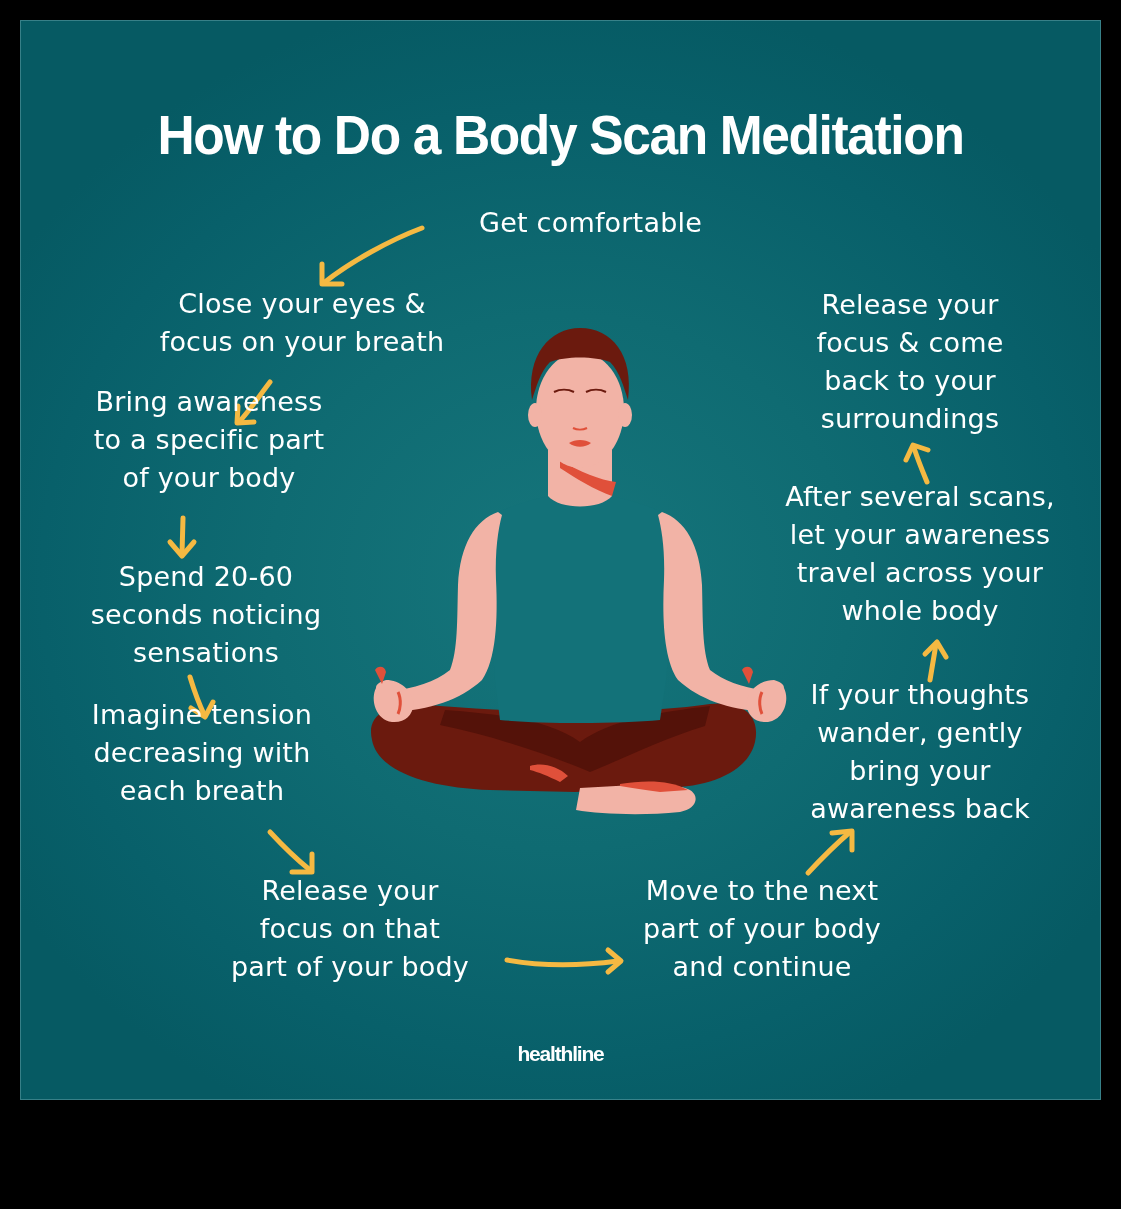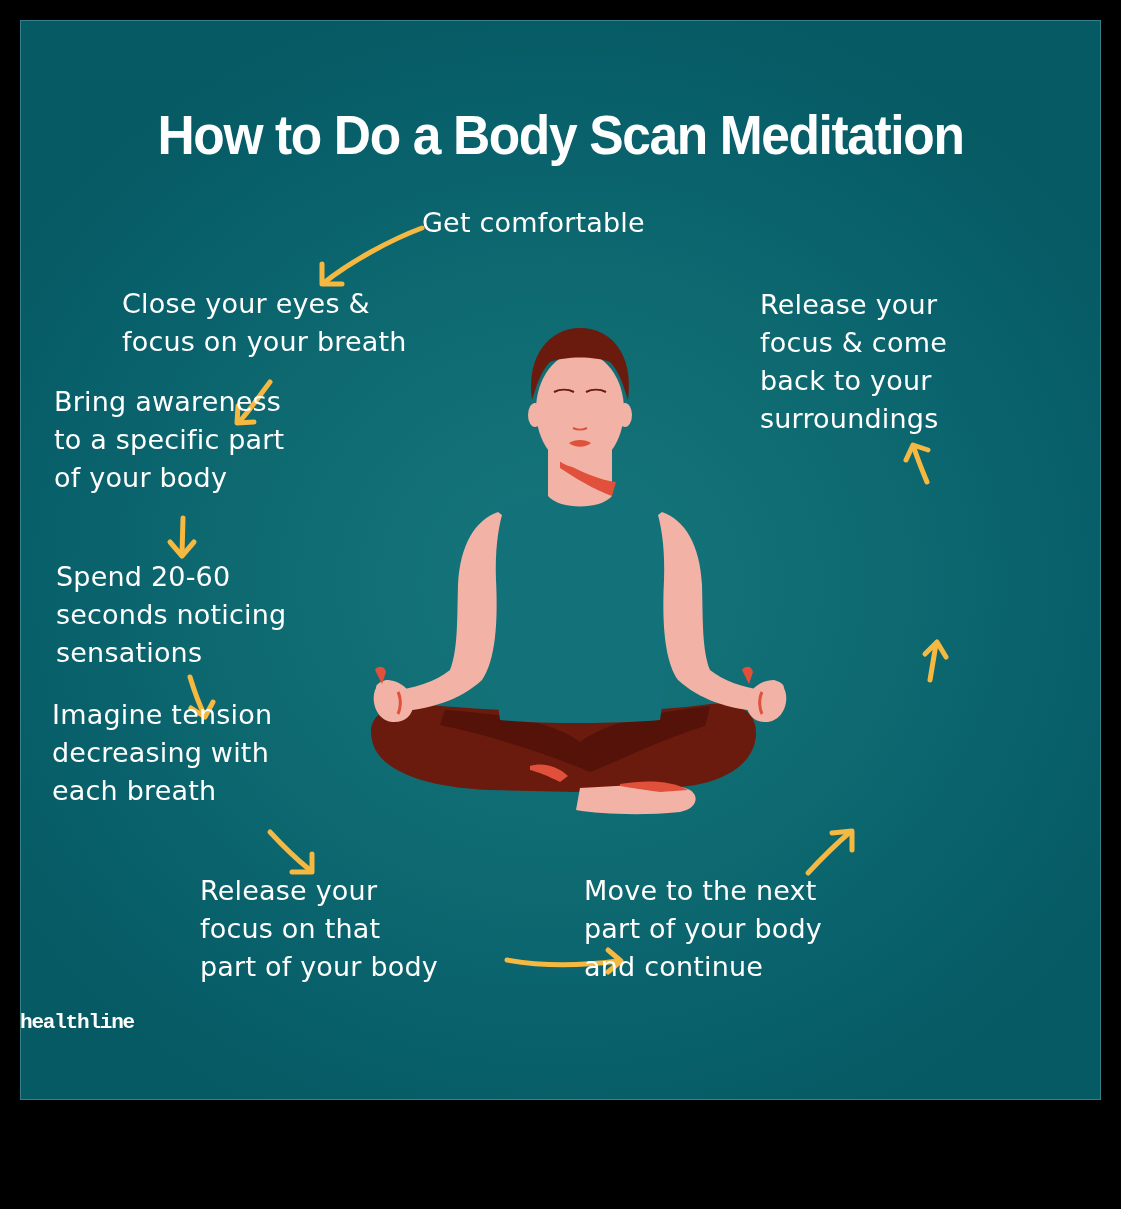--- a/index.html
+++ b/index.html
@@ -38,32 +38,32 @@
     transform: scaleX(0.92);
     transform-origin: 50% 50%;
     margin: 0;
   }
   .step {
     position: absolute;
     color: #ffffff;
     font-family: "DejaVu Sans", sans-serif;
     font-size: 27px;
     line-height: 38px;
-    text-align: left;
+    text-align: center;
     white-space: pre-line;
     letter-spacing: 0.2px;
   }
   .brand {
     position: absolute;
     left: 0;
     width: 100%;
-    top: 991px;
-    text-align: left;
+    top: 1022px;
+    text-align: center;
     color: #ffffff;
-    font-family: Liberation Mono, monospace;
+    font-family: Liberation Sans, sans-serif;
     font-weight: bold;
     font-size: 21px;
     letter-spacing: -1.2px;
   }
   svg.overlay {
     position: absolute;
     left: 0;
     top: 0;
     width: 1081px;
     height: 1080px;
@@ -158,46 +158,54 @@
     <g class="arrow">
       <path d="M910 660 L916 624"></path>
       <path d="M905 634 L917 622 L926 637"></path>
     </g>
     <g class="arrow">
       <path d="M907 462 C902 450 898 440 894 428"></path>
       <path d="M886 440 L893 425 L908 430"></path>
     </g>
   </svg>
 
-  <div class="step" style="left:402px; top:184px; width:280px; text-align:left;">Get comfortable</div>
+  <div class="step" style="left:402px; top:184px; width:280px; text-align:right;">Get comfortable</div>
 
   <div class="step" style="left:102px; top:265px; width:360px;">Close your eyes &amp;
 focus on your breath</div>
 
   <div class="step" style="left:34px; top:363px; width:310px;">Bring awareness
 to a specific part
 of your body</div>
 
   <div class="step" style="left:36px; top:538px; width:300px;">Spend 20-60
 seconds noticing
 sensations</div>
 
   <div class="step" style="left:32px; top:676px; width:300px;">Imagine tension
 decreasing with
 each breath</div>
 
   <div class="step" style="left:180px; top:852px; width:300px;">Release your
 focus on that
 part of your body</div>
 
-  <div class="step" style="left:564px; top:852px; width:300px;">Move to the next
+  <div class="step" style="left:592px; top:852px; width:300px;">Move to the next
 part of your body
 and continue</div>
 
-
+  <div class="step" style="left:750px; top:656px; width:300px;">If your thoughts
+wander, gently
+bring your
+awareness back</div>
+
+  <div class="step" style="left:738px; top:458px; width:324px;">After several scans,
+let your awareness
+travel across your
+whole body</div>
 
   <div class="step" style="left:740px; top:266px; width:300px;">Release your
 focus &amp; come
 back to your
 surroundings</div>
 
   <div class="brand">healthline</div>
 </div>
 
 </body></html>

